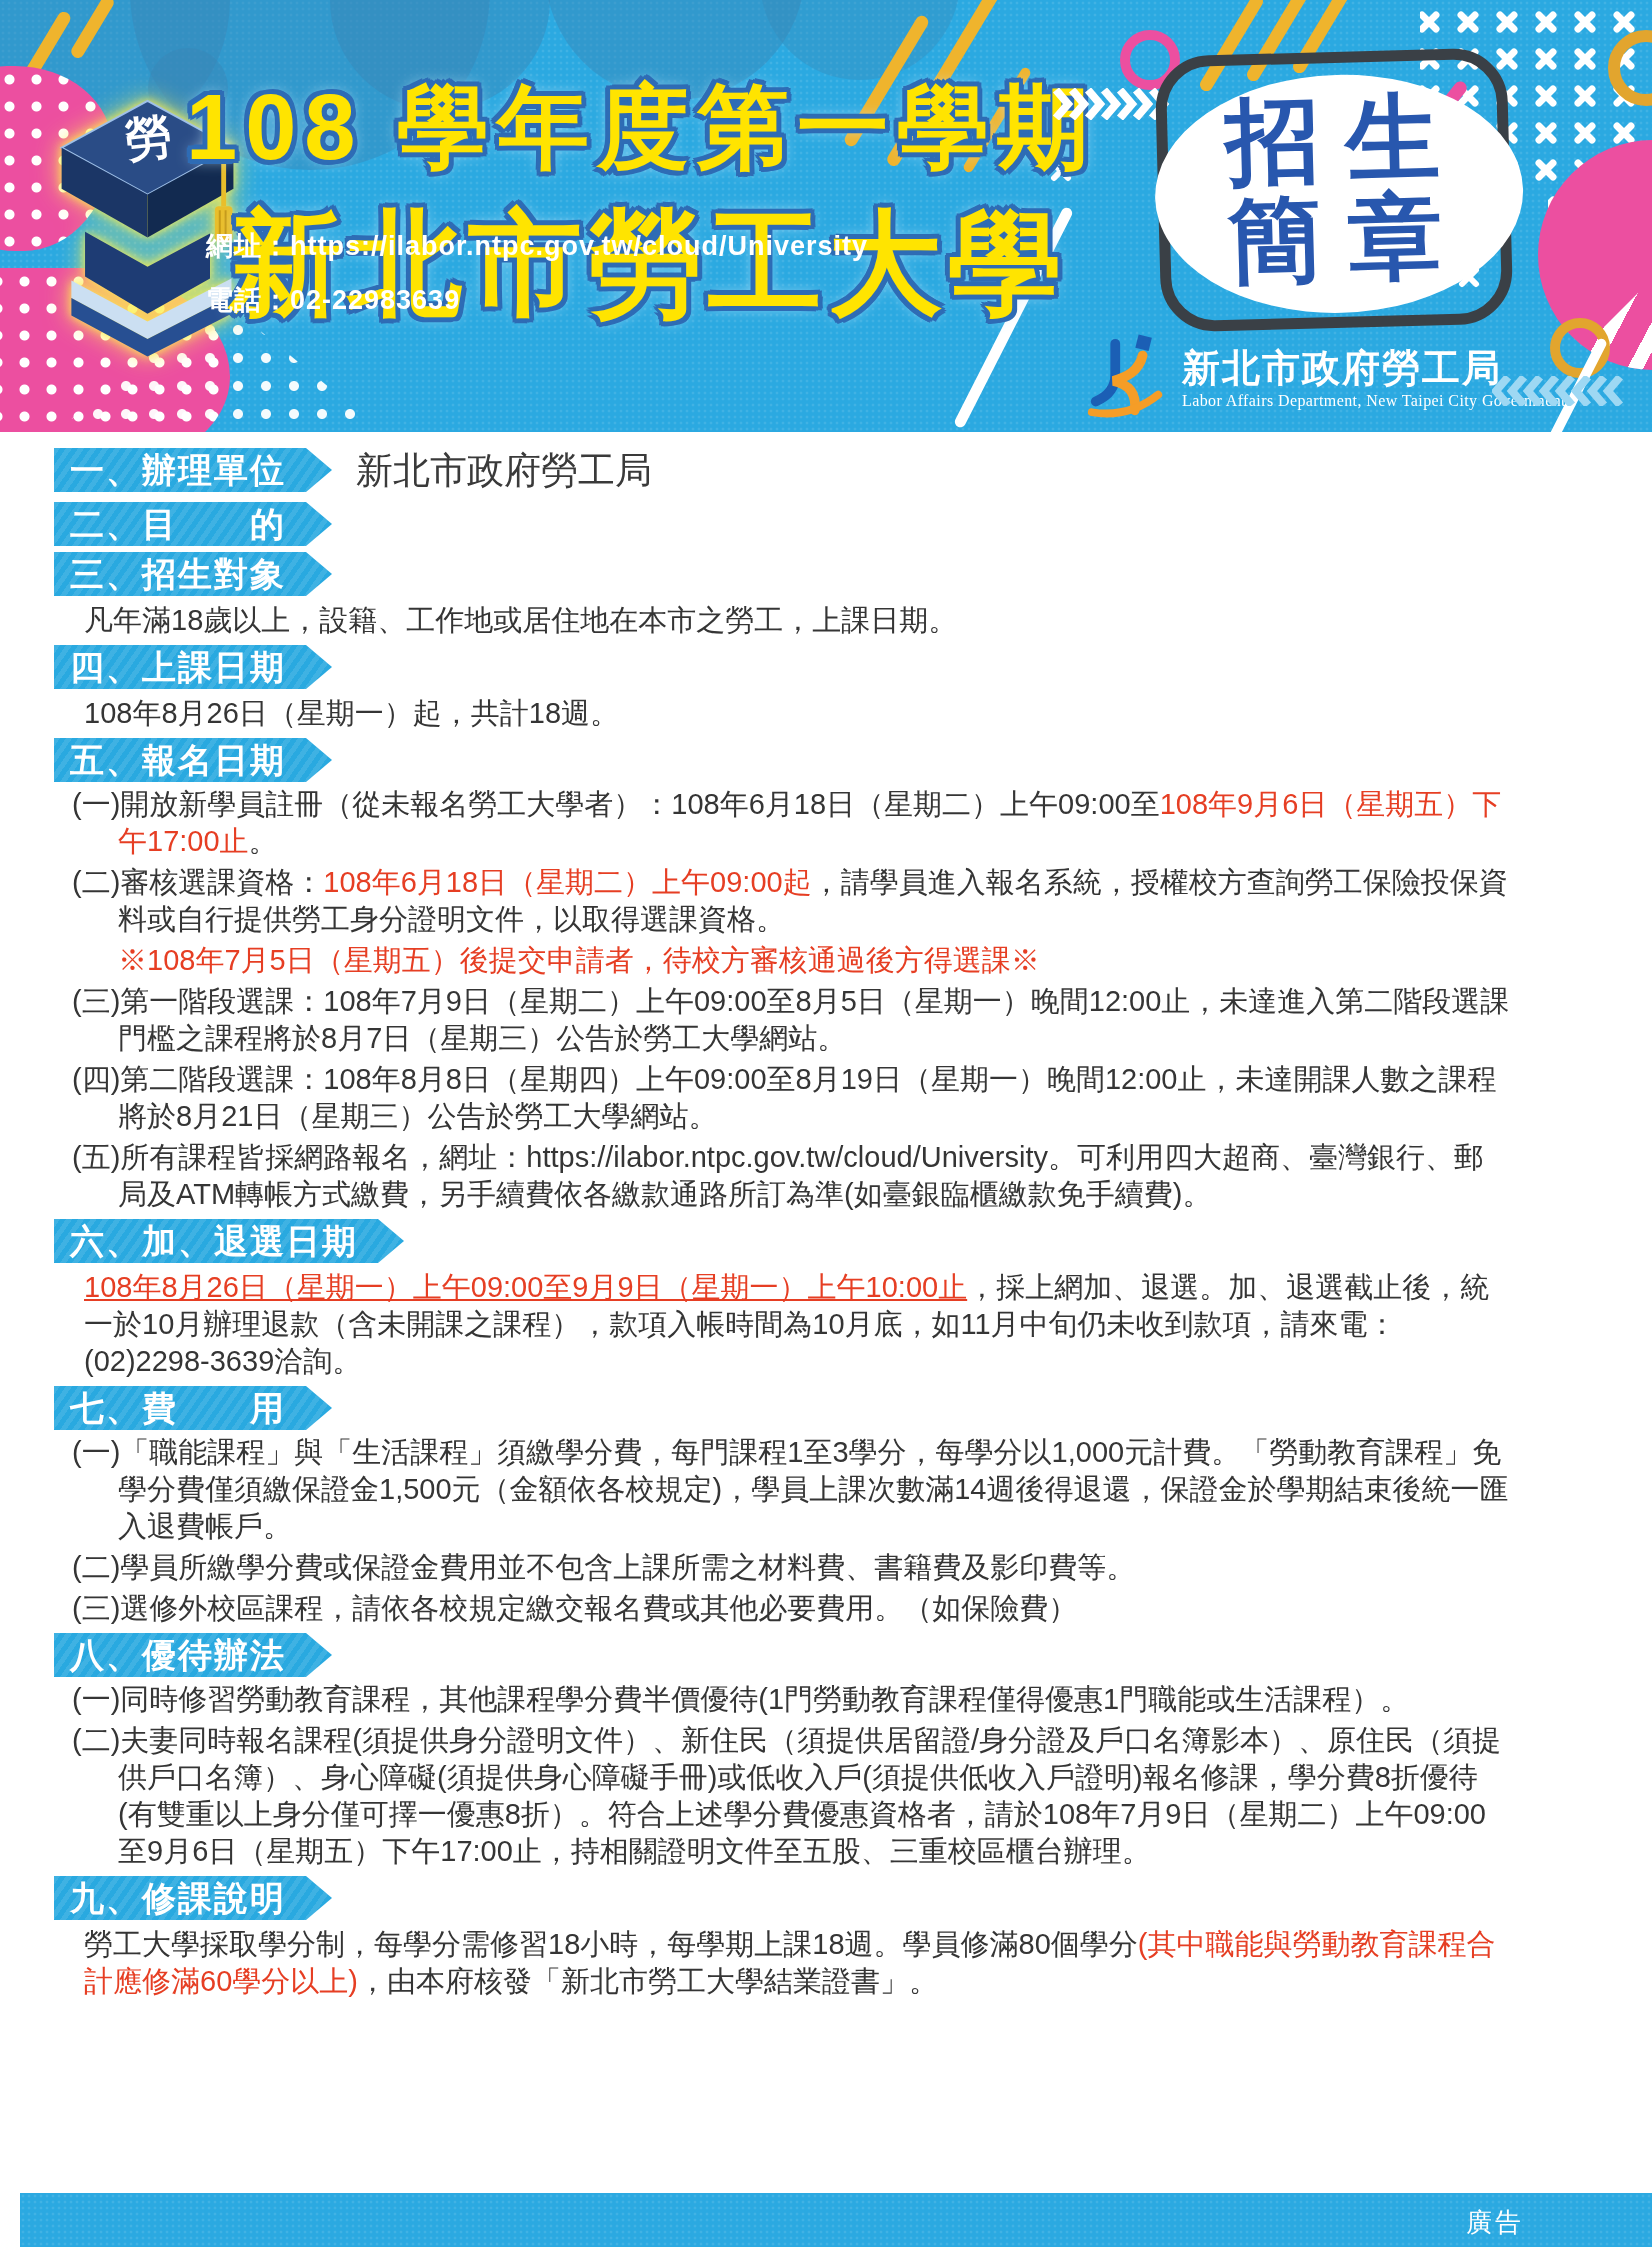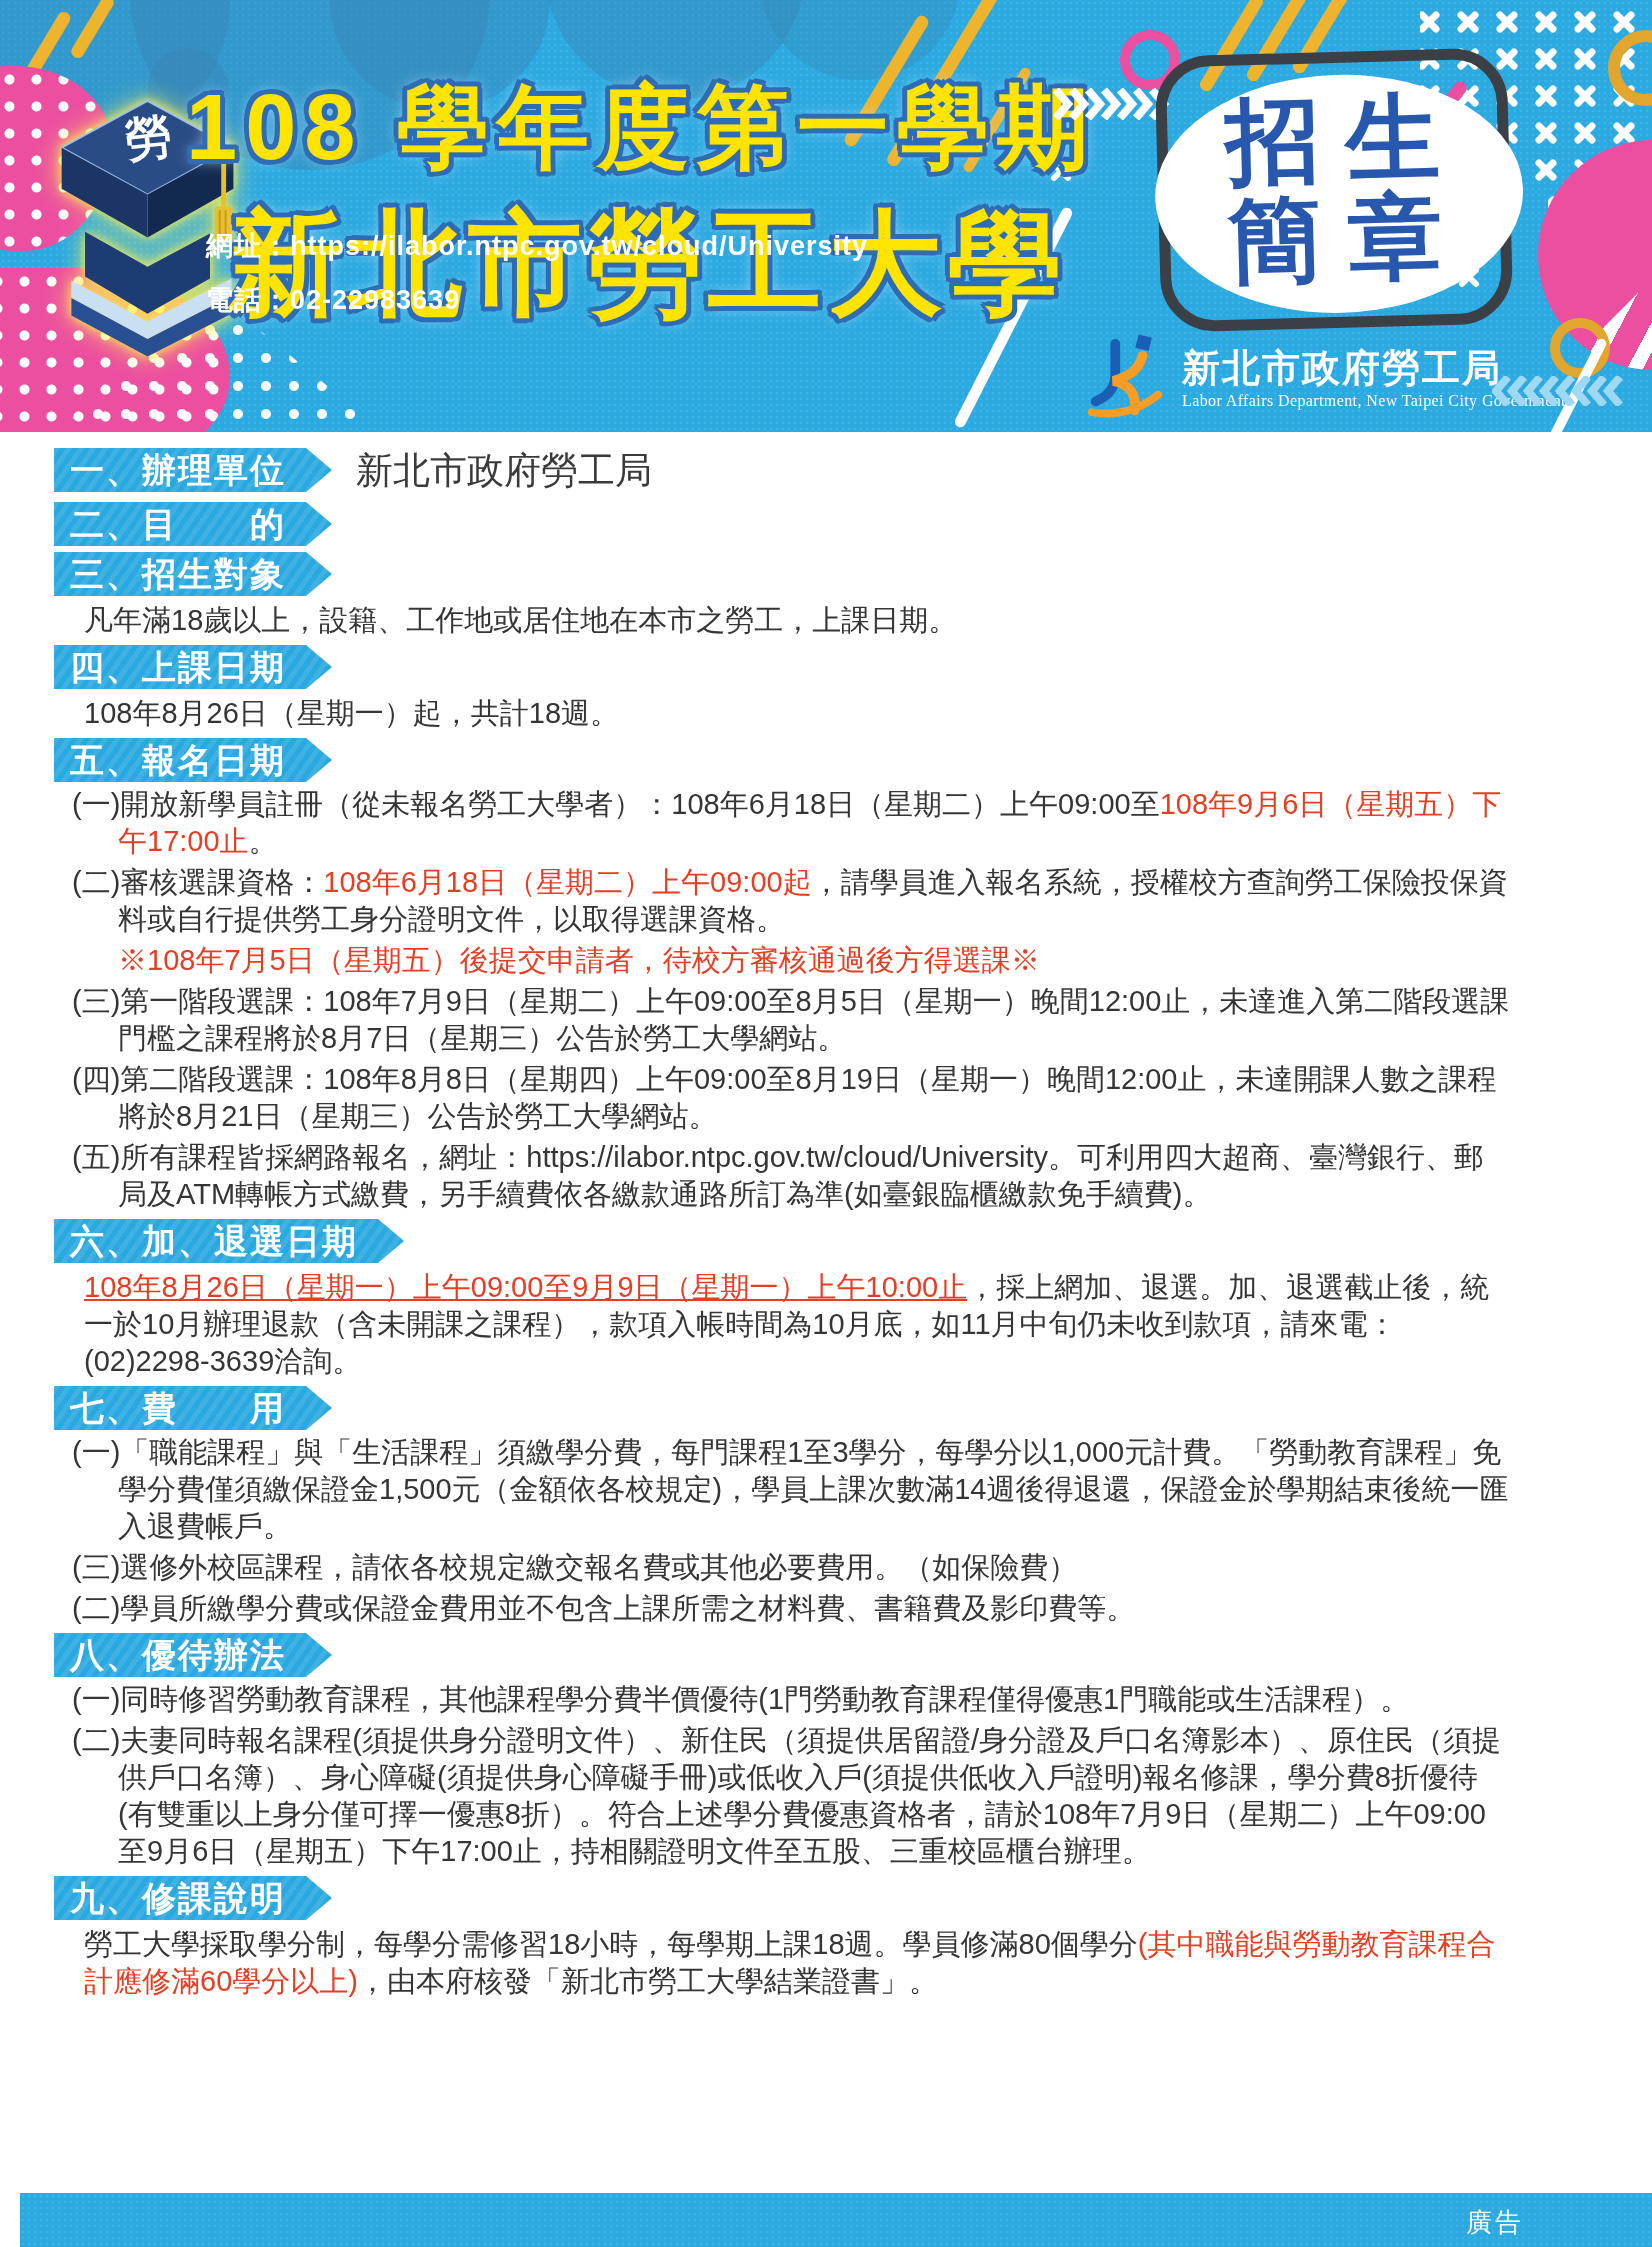--- a/index.html
+++ b/index.html
@@ -245,22 +245,22 @@
     </div>
 
     <div class="sec">
       <div class="banner"><span>六、加、退選日期</span></div>
       <p class="body"><span style="color: rgb(230, 62, 35); text-decoration: underline;">108年8月26日（星期一）上午09:00至9月9日（星期一）上午10:00止</span><span>，採上網加、退選。加、退選截止後，統一於10月辦理退款（含未開課之課程），款項入帳時間為10月底，如11月中旬仍未收到款項，請來電：(02)2298-3639洽詢。</span></p>
     </div>
 
     <div class="sec">
       <div class="banner"><span>七、費　　用</span></div>
       <p class="item"><span>(一)「職能課程」與「生活課程」須繳學分費，每門課程1至3學分，每學分以1,000元計費。「勞動教育課程」免學分費僅須繳保證金1,500元（金額依各校規定)，學員上課次數滿14週後得退還，保證金於學期結束後統一匯入退費帳戶。</span></p>
+      <p class="item"><span>(二)學員所繳學分費或保證金費用並不包含上課所需之材料費、書籍費及影印費等。</span></p>
       <p class="item"><span>(三)選修外校區課程，請依各校規定繳交報名費或其他必要費用。（如保險費）</span></p>
-      <p class="item"><span>(二)學員所繳學分費或保證金費用並不包含上課所需之材料費、書籍費及影印費等。</span></p>
     </div>
 
     <div class="sec">
       <div class="banner"><span>八、優待辦法</span></div>
       <p class="item"><span>(一)同時修習勞動教育課程，其他課程學分費半價優待(1門勞動教育課程僅得優惠1門職能或生活課程）。</span></p>
       <p class="item"><span>(二)夫妻同時報名課程(須提供身分證明文件）、新住民（須提供居留證/身分證及戶口名簿影本）、原住民（須提供戶口名簿）、身心障礙(須提供身心障礙手冊)或低收入戶(須提供低收入戶證明)報名修課，學分費8折優待(有雙重以上身分僅可擇一優惠8折）。符合上述學分費優惠資格者，請於108年7月9日（星期二）上午09:00至9月6日（星期五）下午17:00止，持相關證明文件至五股、三重校區櫃台辦理。</span></p>
     </div>
 
     <div class="sec">
       <div class="banner"><span>九、修課說明</span></div>

